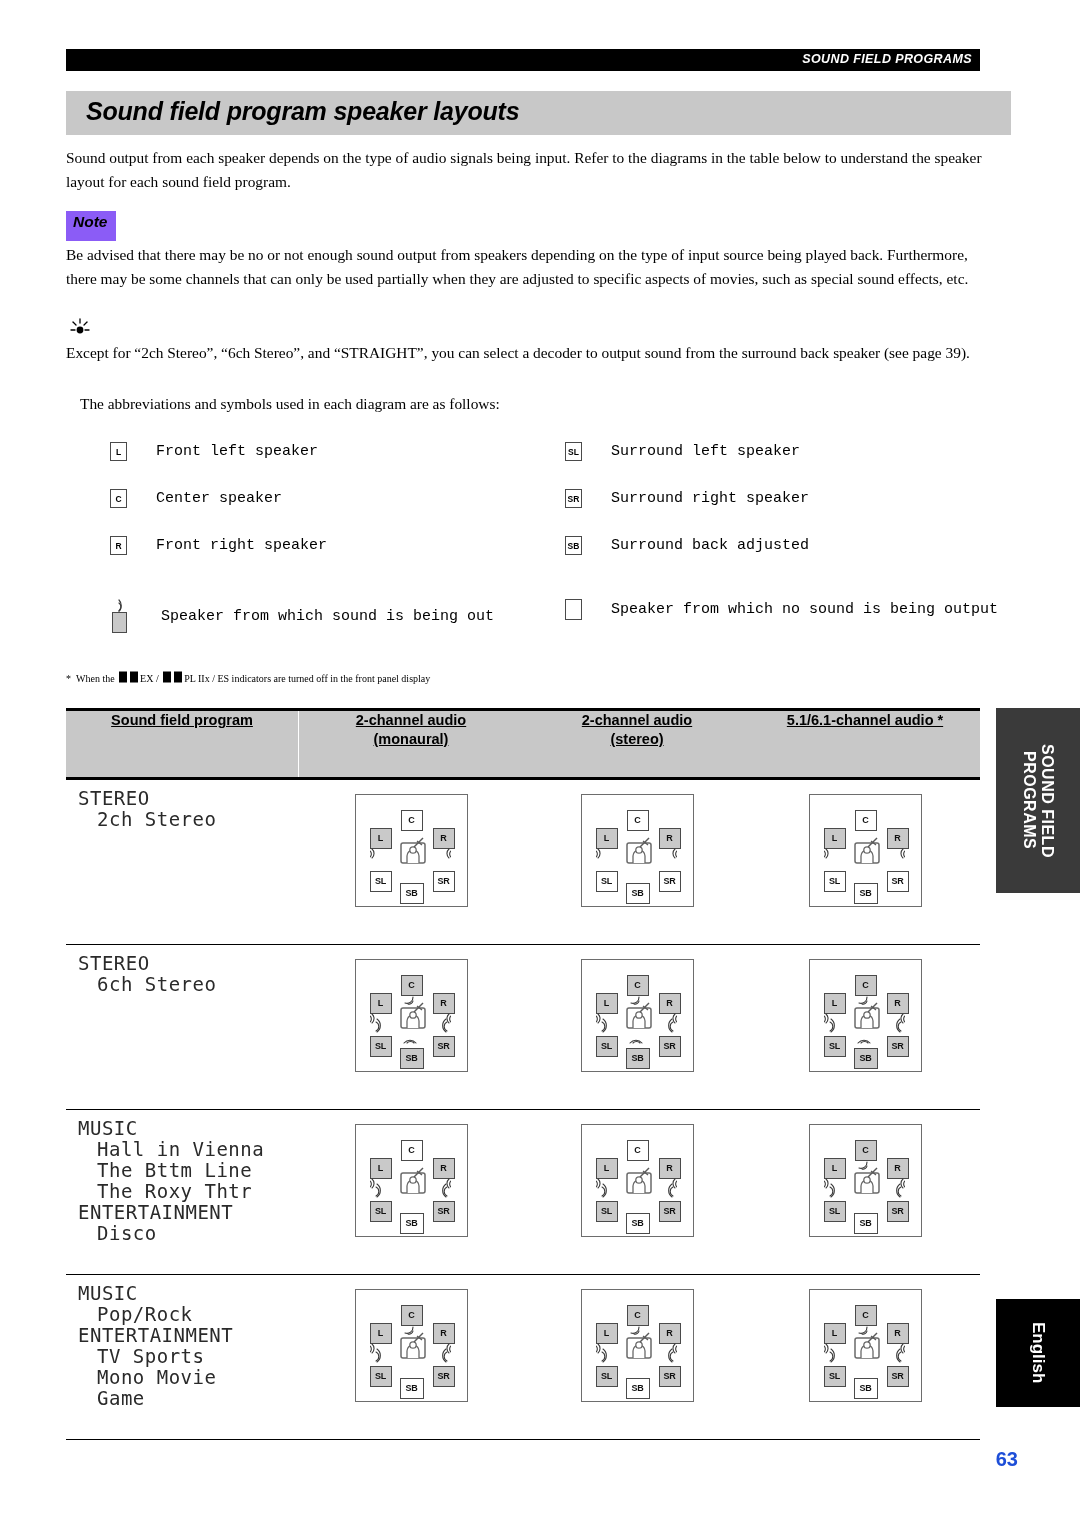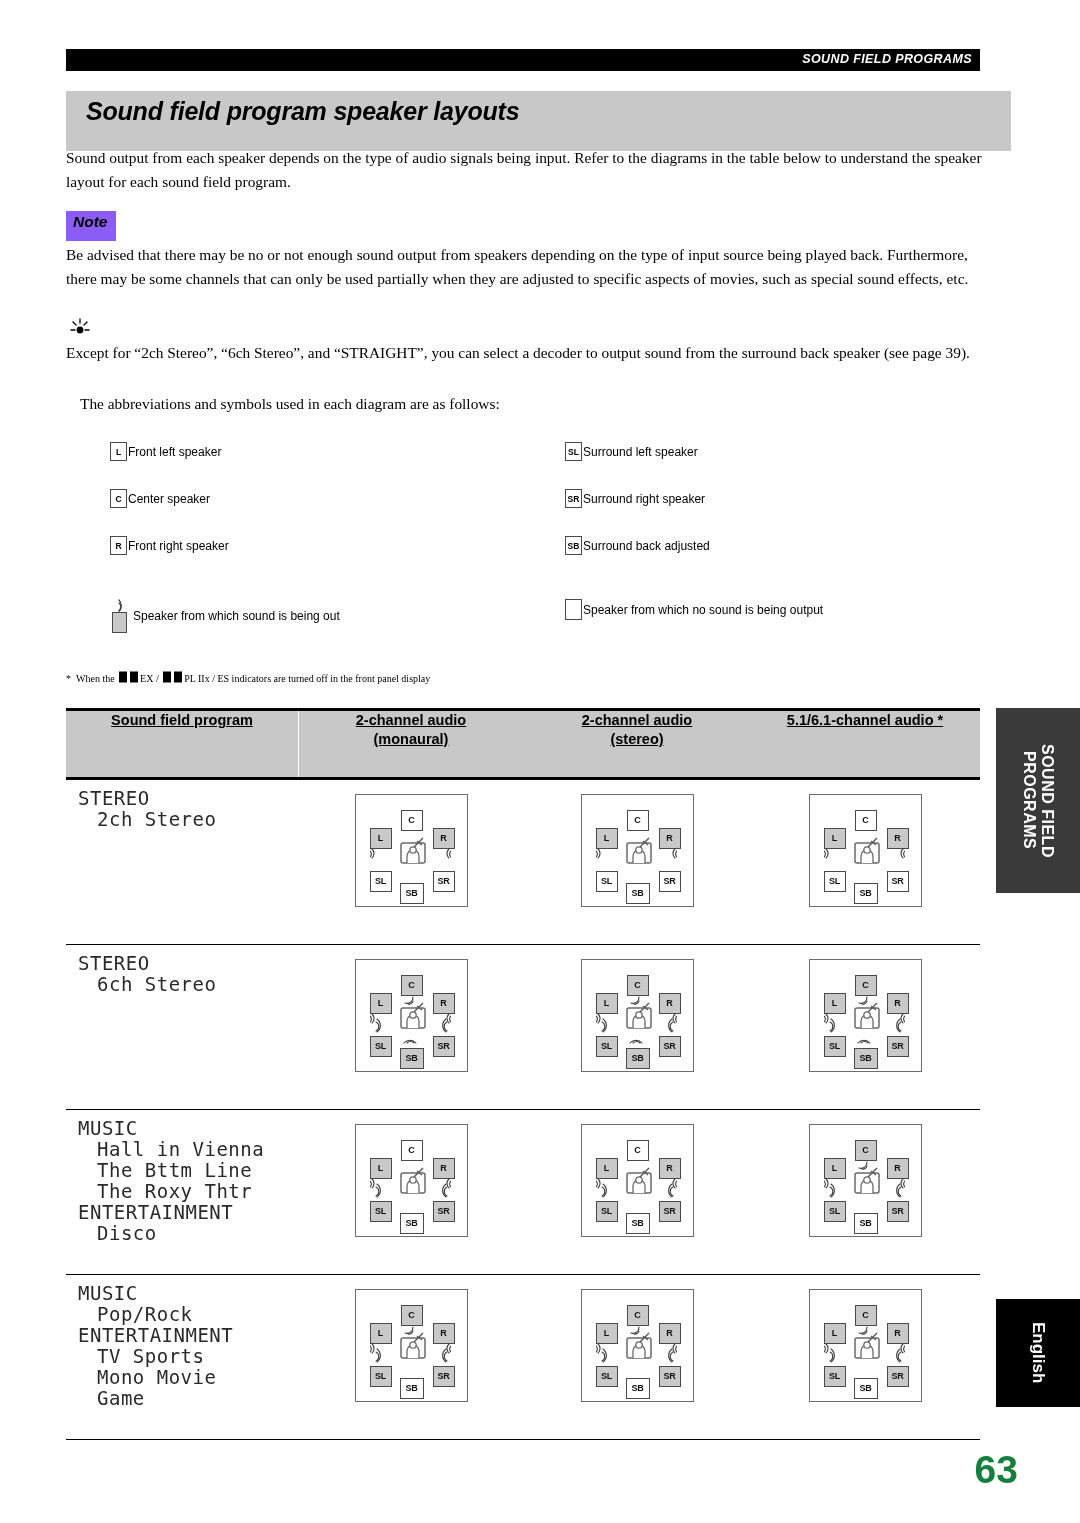--- a/index.html
+++ b/index.html
@@ -37,21 +37,21 @@
     letter-spacing: 0.4px;
     white-space: nowrap;
   }
 
   
   .title-band {
     position: absolute;
     left: 66px;
     top: 91px;
     width: 945px;
-    height: 60px;
+    height: 44px;
     background: #c8c8c8;
   }
   .title-text {
     position: absolute;
     left: 20px;
     top: 6px;
     font-family: "Liberation Sans", sans-serif;
     font-weight: bold;
     font-style: italic;
     font-size: 25px;
@@ -105,23 +105,23 @@
     height: 47px;
   }
   .legend-cell {
     position: absolute;
     display: flex;
     align-items: center;
   }
   .legend-cell.left  { left: 0px; }
   .legend-cell.right { left: 455px; }
   .legend-label {
-    font-family: Liberation Sans, sans-serif;
-    font-size: 12px;
-    margin-left: 1px;
+    font-family: Liberation Mono, monospace;
+    font-size: 15px;
+    margin-left: 29px;
     white-space: nowrap;
   }
 
   
   .chip {
     box-sizing: border-box;
     border: 1.2px solid #4a4a4a;
     background: #ffffff;
     font-family: "Liberation Sans", sans-serif;
     font-weight: bold;
@@ -328,22 +328,22 @@
     background: #000000;
   }
   #tab-english .tab-label { font-size: 17px; }
 
   .page-number {
     position: absolute;
     right: 62px;
     top: 1448px;
     font-family: "Liberation Sans", sans-serif;
     font-weight: bold;
-    font-size: 39px;
-    color: #15803d;
+    font-size: 20px;
+    color: #1d4ed8;
   }
 
   .dd-logo {
     display: inline-block;
     vertical-align: -1px;
     width: 19px;
     height: 12px;
     margin: 0 2px;
   }
 </style>

